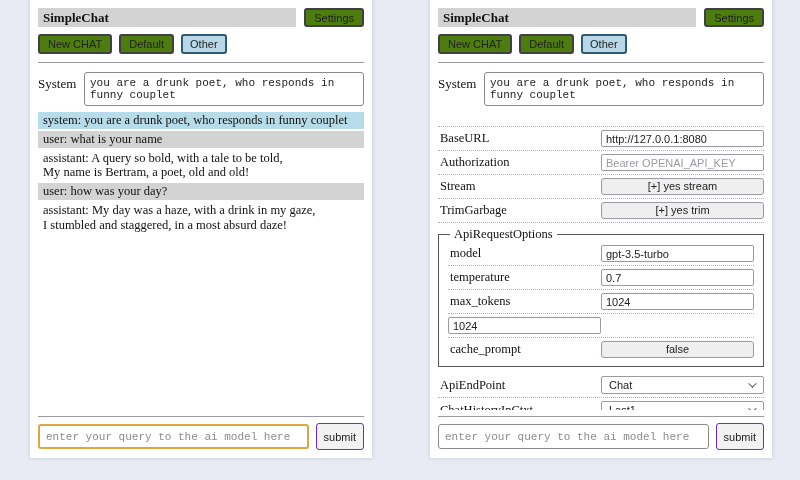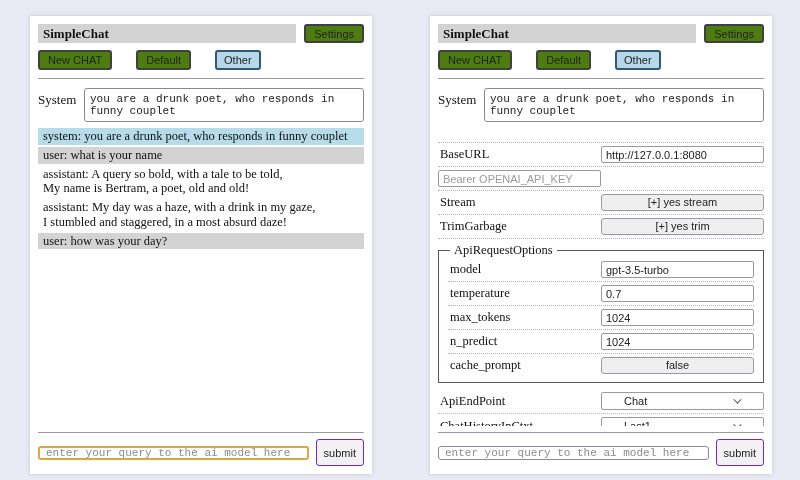--- a/index.html
+++ b/index.html
@@ -5,21 +5,21 @@
   * { margin: 0; padding: 0; box-sizing: border-box; }
   html, body { width: 800px; height: 480px; }
   body {
     background: #e9eaf3;
     font-family: "Liberation Serif", serif;
     position: relative;
     overflow: hidden;
   }
   .panel {
     position: absolute;
-    top: 16px;
+    top: 0;
     width: 342px;
     height: 458px;
     background: #ffffff;
     box-shadow: 0 0 4px rgba(120,125,150,0.35);
     padding: 8px;
     display: flex;
     flex-direction: column;
   }
   .panel-left { left: 30px; }
   .panel-right { left: 430px; }
@@ -41,21 +41,21 @@
     background: #4d7c0f;
     border: 2px solid #404040;
     border-radius: 3px;
     padding: 1px 8px;
     line-height: 14px;
     cursor: pointer;
     white-space: nowrap;
   }
   .titlebar .btn { margin-left: 8px; }
 
-  .sessions { display: flex; gap: 24px; margin: 7px 0 2px 0; }
+  .sessions { display: flex; gap: 7px; margin: 7px 0 2px 0; }
   .btn-active {
     background: #b9d8e7;
     border: 2px solid #2e5a74;
     padding: 0 7px;
   }
 
   .hr { border: none; border-top: 1px solid #9a9aa5; margin: 6px 0; }
 
   .sysrow { display: flex; margin: 3px 0 2px 0; }
   .syslabel { font-size: 13px; padding-top: 4px; width: 42px; color: #111; }
@@ -127,21 +127,21 @@
     height: 18px;
     background: #ffffff;
     border: 1px solid #9a9aa5;
     border-radius: 2px;
     font-family: "Liberation Sans", sans-serif;
     font-size: 11px;
     color: #222;
     display: flex;
     align-items: center;
     justify-content: space-between;
-    padding: 0 22px;
+    padding: 0 7px;
     cursor: pointer;
   }
   .chev {
     width: 6px; height: 6px;
     border-right: 1.6px solid #555;
     border-bottom: 1.6px solid #555;
     transform: rotate(45deg) translateY(-2px);
     margin-right: 2px;
   }
   fieldset.aro {
@@ -154,21 +154,21 @@
     color: #111;
     padding: 0 4px;
     margin-left: 2px;
   }
   fieldset.aro .srow:first-of-type { border-top: none; }
   fieldset.aro .srow:last-of-type { border-bottom: none; }
   .footer { margin-top: auto; }
   .qrow { display: flex; align-items: center; margin-top: 6px; }
   .qinput {
     flex: 1;
-    height: 14px;
+    height: 25px;
     border: 1px solid #8a8a95;
     border-radius: 3px;
     font-family: "Liberation Mono", monospace;
     font-size: 11px;
     padding: 0 6px;
     color: #222;
   }
   .qinput::placeholder { color: #8b8b90; }
   .qinput-focused { border: 2px solid #dda73f; }
   .submit {
@@ -204,23 +204,23 @@
   <div class="sysrow">
     <div class="syslabel">System</div>
     <textarea class="systext" style="">you are a drunk poet, who responds in funny couplet</textarea>
   </div>
 
   <div class="chat">
     <div class="msg msg-system">system: you are a drunk poet, who responds in funny couplet</div>
     <div class="msg msg-user">user: what is your name</div>
     <div class="msg msg-assistant">assistant: A query so bold, with a tale to be told,
 My name is Bertram, a poet, old and old!</div>
+    <div class="msg msg-user">user: how was your day?</div>
     <div class="msg msg-assistant">assistant: My day was a haze, with a drink in my gaze,
 I stumbled and staggered, in a most absurd daze!</div>
-    <div class="msg msg-user">user: how was your day?</div>
   </div>
 
   <div class="footer">
     <hr class="hr">
     <div class="qrow">
       <input class="qinput qinput-focused" placeholder="enter your query to the ai model here" style="">
       <button class="submit">submit</button>
     </div>
   </div>
 </div>
@@ -245,20 +245,21 @@
   </div>
 
   <div class="settings">
 
     <div class="srow">
       <div class="slabel">BaseURL</div>
       <input class="sinput" value="http://127.0.0.1:8080" style="">
     </div>
 
     <div class="srow">
+      <div class="slabel">Authorization</div>
       <input class="sinput" placeholder="Bearer OPENAI_API_KEY" style="">
     </div>
 
     <div class="srow">
       <div class="slabel">Stream</div>
       <button class="sbtn">[+] yes stream</button>
     </div>
 
     <div class="srow">
       <div class="slabel">TrimGarbage</div>
@@ -277,21 +278,20 @@
         <div class="slabel">temperature</div>
         <input class="sinput" value="0.7" style="">
       </div>
 
       <div class="srow">
         <div class="slabel">max_tokens</div>
         <input class="sinput" value="1024" style="">
       </div>
 
       <div class="srow">
-        <div class="slabel">n_predict</div>
         <input class="sinput" value="1024" style="">
       </div>
 
       <div class="srow">
         <div class="slabel">cache_prompt</div>
         <button class="sbtn">false</button>
       </div>
     </fieldset>
 
     <div class="srow">

